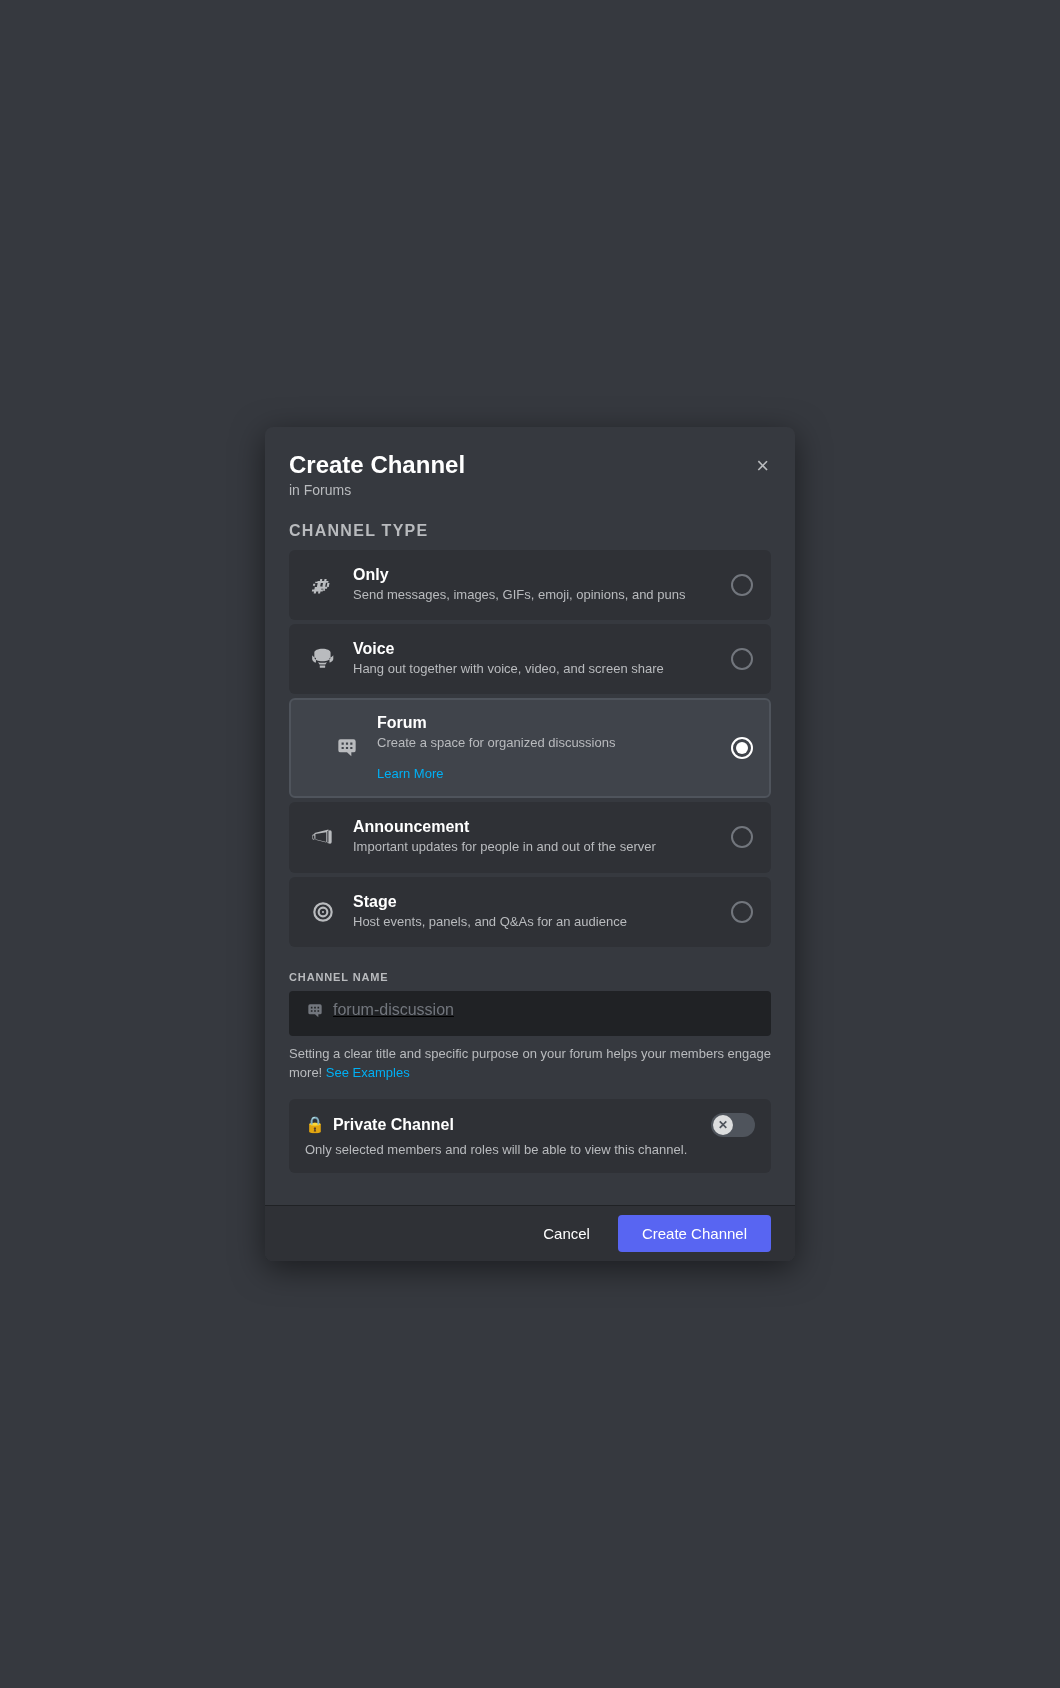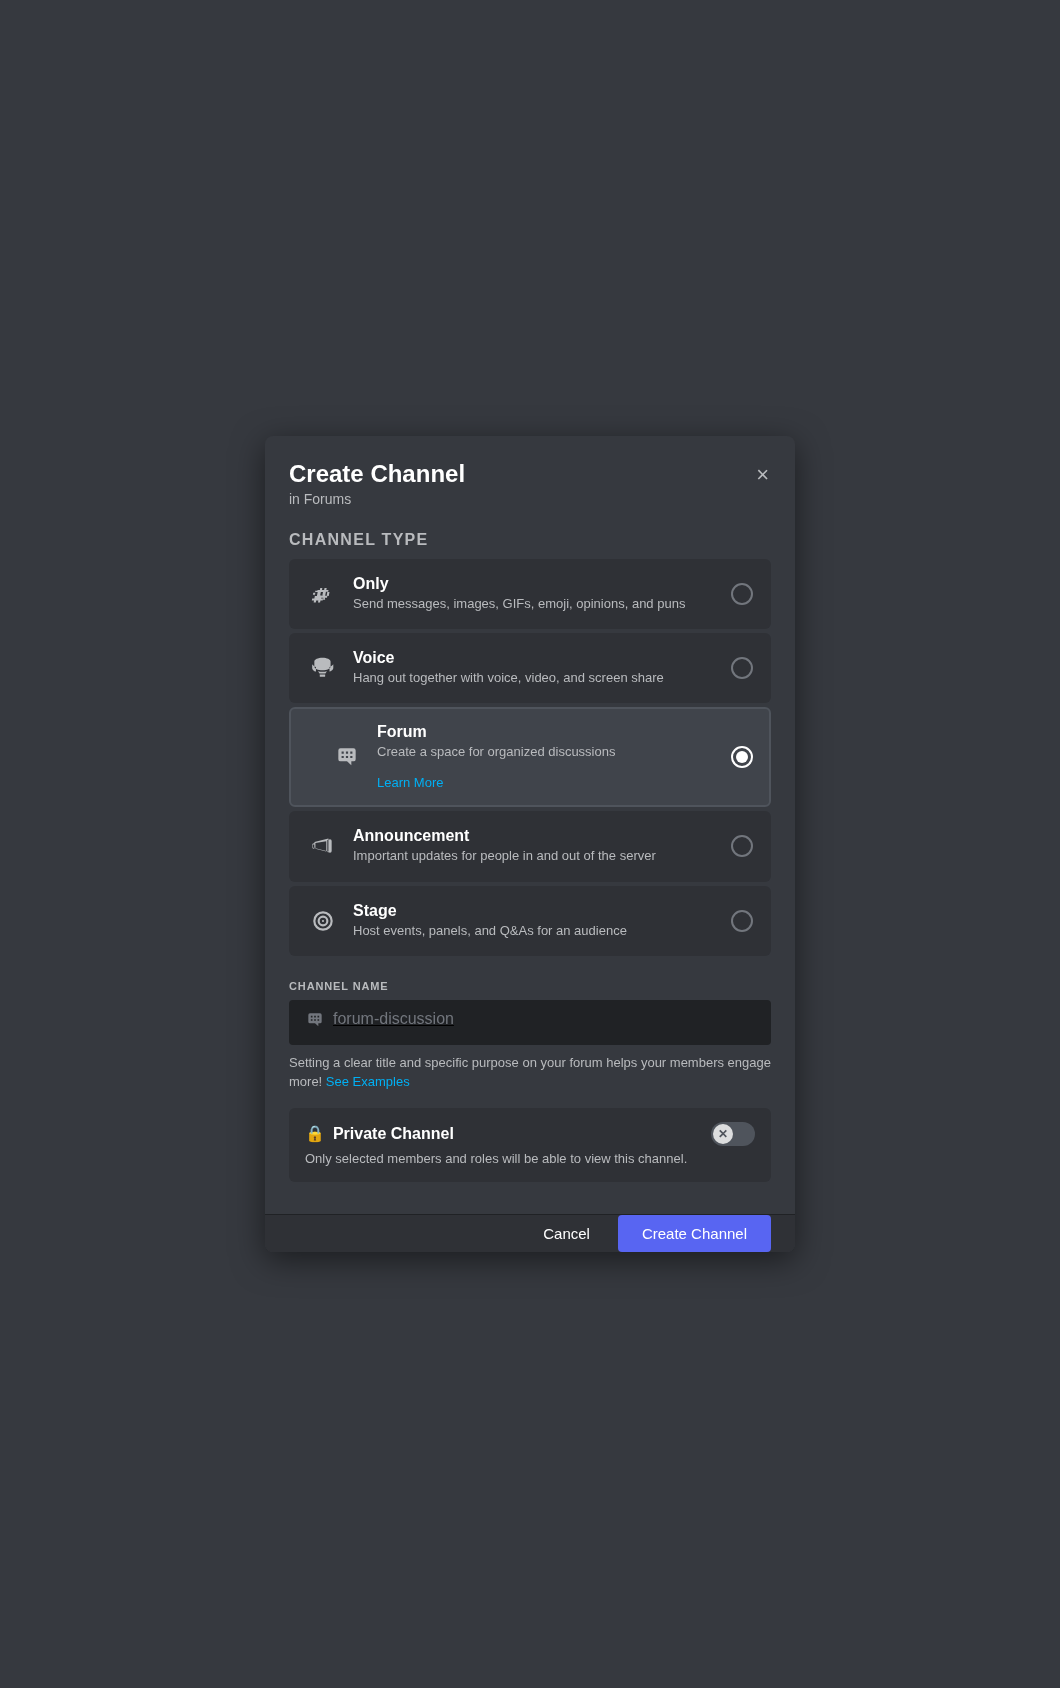--- a/index.html
+++ b/index.html
@@ -232,21 +232,21 @@
       background: #dcddde;
       display: flex;
       align-items: center;
       justify-content: center;
       font-size: 12px;
       color: #4f545c;
       font-weight: 700;
     }
     .modal-footer {
       background: #2f3136;
-      padding: 0 24px;
+      padding: 9px 24px;
       display: flex;
       justify-content: flex-end;
       align-items: center;
       gap: 12px;
       flex-shrink: 0;
       border-top: 1px solid #202225;
     }
     .btn-cancel {
       background: none;
       border: none;

